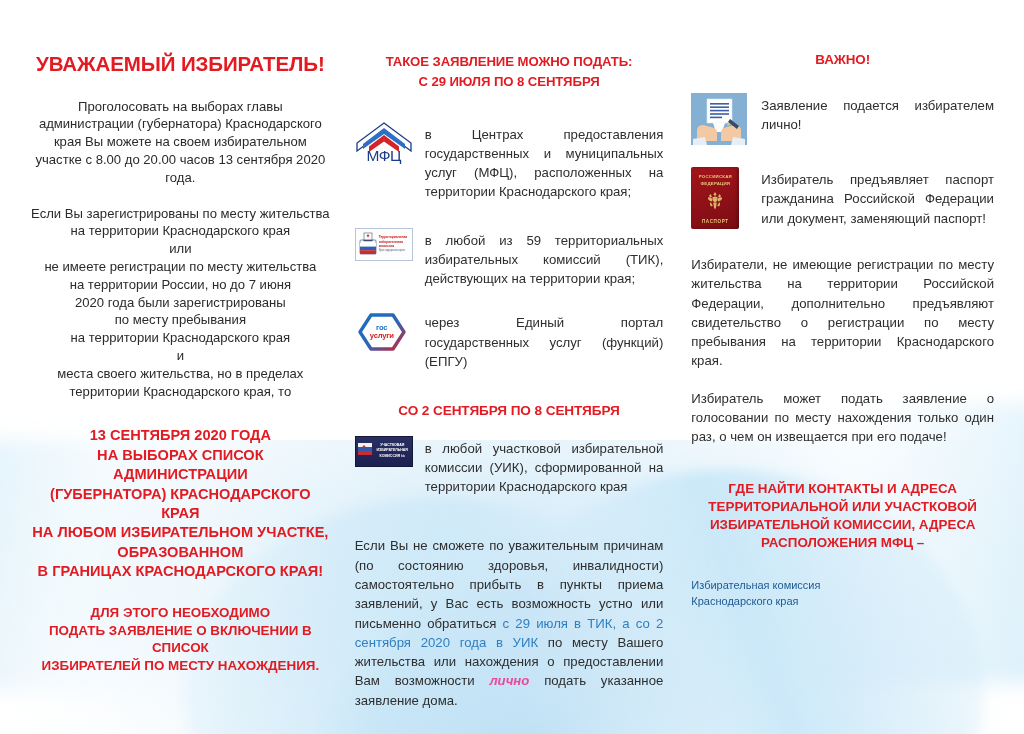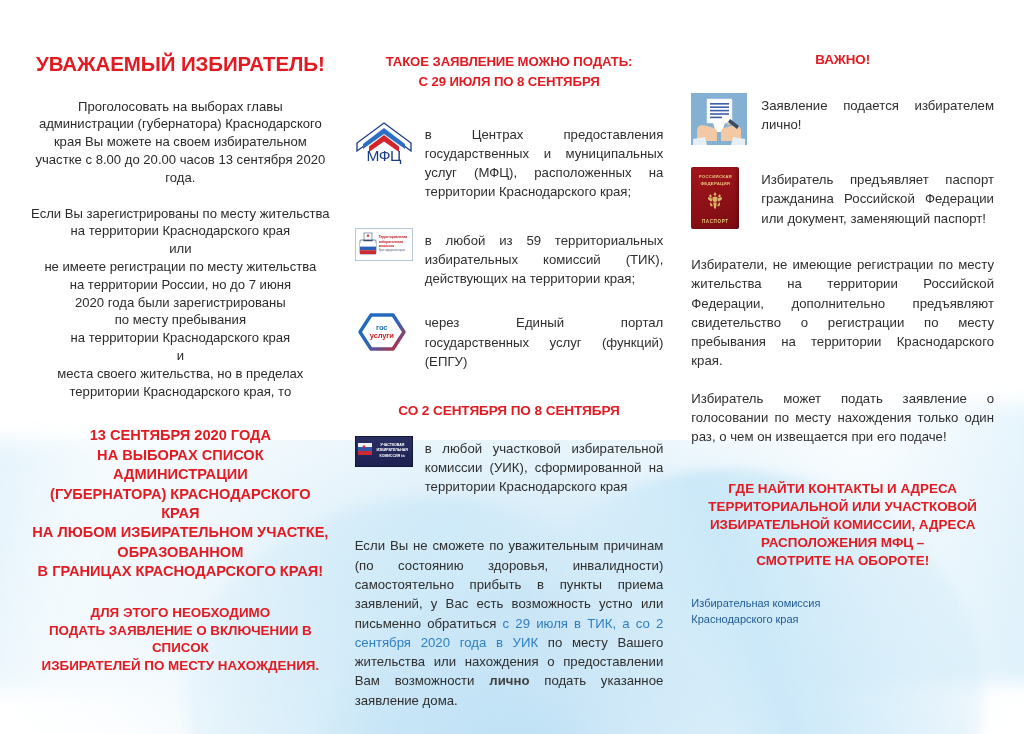--- a/index.html
+++ b/index.html
@@ -121,21 +121,21 @@
     line-height: 1.33;
   }
   .red-block-sm {
     color: #e21b22;
     font-weight: bold;
     text-align: center;
     font-size: 13.4px;
     line-height: 1.34;
   }
   .blue-txt { color: #2e7fc1; }
-  .bold-txt { font-weight: bold; color: #404040; }
+  .bold-txt { font-weight: bold; color: #ec4899; font-style: italic; }
 
   .signature {
     text-align: left;
     color: #1e5a93;
     font-size: 11px;
     line-height: 1.42;
   } .sp-14 { height: 14px; }
   .sp-18 { height: 18px; } .sp-22 { height: 22px; }
   .sp-26 { height: 26px; } .sp-30 { height: 30px; }
   .sp-34 { height: 34px; } .sp-40 { height: 40px; }
@@ -460,21 +460,20 @@
 
     <div class="body-just">Избиратель может подать заявление о голосовании по месту нахождения только один раз, о чем он извещается при его подаче!</div>
 
     <div class="sp-34"></div>
 
     <div class="red-block-sm">
       <div>ГДЕ НАЙТИ КОНТАКТЫ И АДРЕСА</div>
       <div>ТЕРРИТОРИАЛЬНОЙ ИЛИ УЧАСТКОВОЙ</div>
       <div>ИЗБИРАТЕЛЬНОЙ КОМИССИИ, АДРЕСА</div>
       <div>РАСПОЛОЖЕНИЯ МФЦ –</div>
-      <div>СМОТРИТЕ НА ОБОРОТЕ!</div>
     </div>
 
     <div class="sp-26"></div>
 
     <div class="signature">
       <div>Избирательная комиссия</div>
       <div>Краснодарского края</div>
     </div>
   </div>
 

